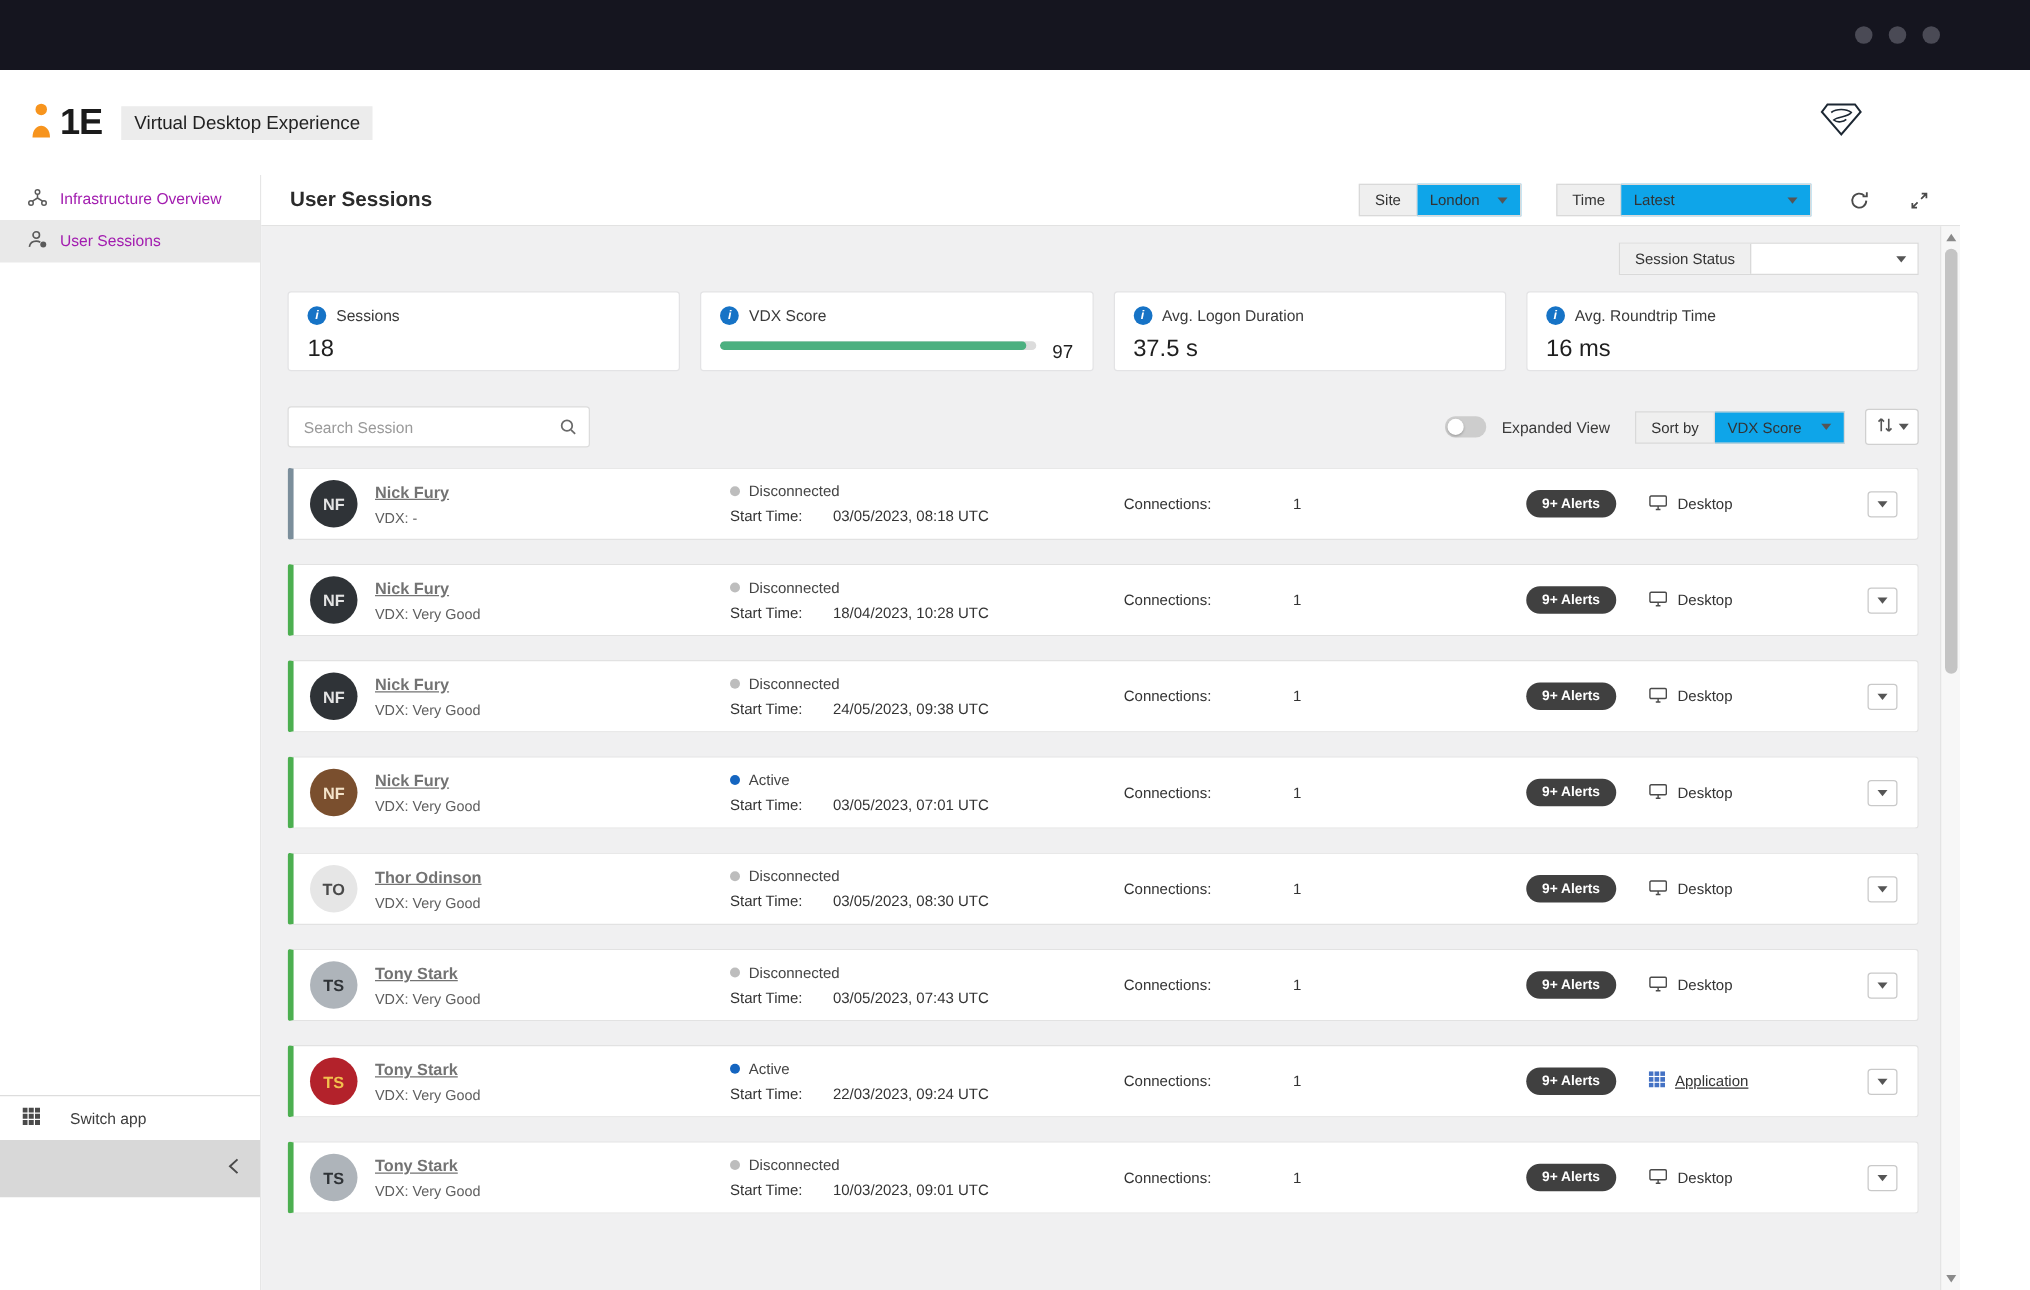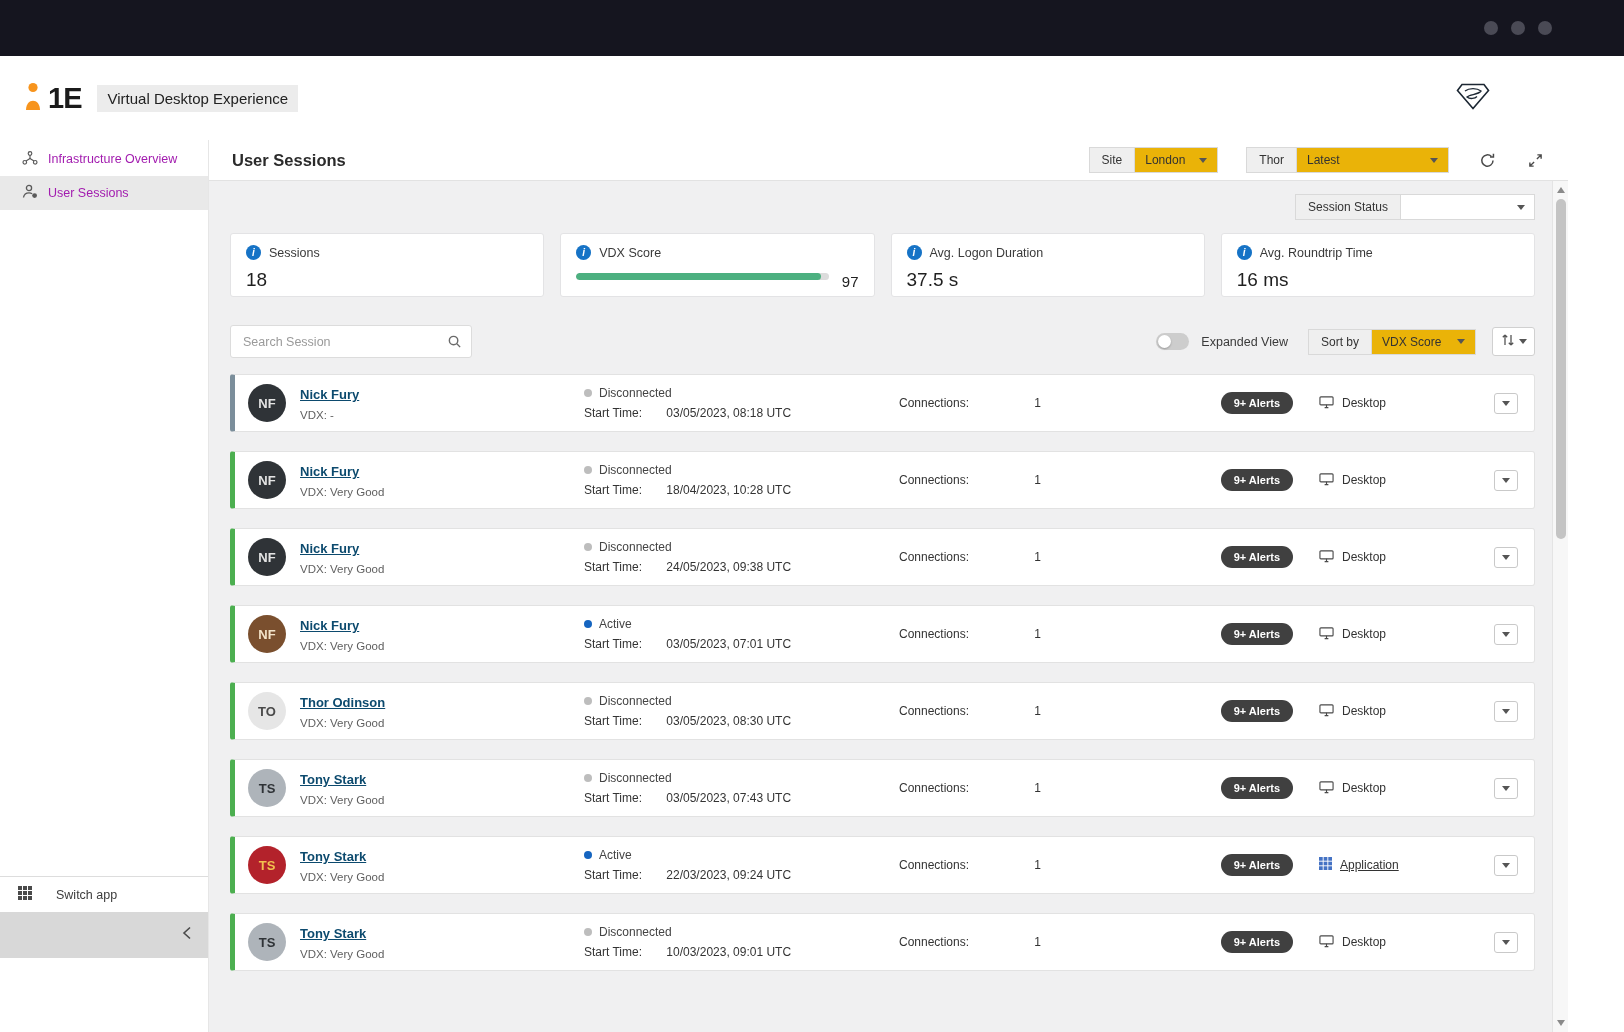--- a/index.html
+++ b/index.html
@@ -31,21 +31,21 @@
   .sidebar-spacer { height:74px; background:#fff; }
 
   .content { flex:1; position:relative; background:#f0f0f1; }
 
   
   .content-toolbar { height:41px; background:#fff; border-bottom:1px solid #e2e2e2; display:flex; align-items:center; padding:0 23px; }
   .page-title { font-size:16.5px; font-weight:600; color:#2b2b2b; }
   .toolbar-controls { margin-left:auto; display:flex; align-items:center; gap:28px; }
   .chip-group { display:flex; align-items:stretch; }
   .chip { background:#efefef; border:1px solid #d9d9d9; font-size:12px; color:#333; padding:5px 12px; display:flex; align-items:center; }
-  .dd { background:#eab308; border:1px solid #d9d9d9; border-left:none; font-size:12px; color:#333; padding:5px 10px; display:flex; align-items:center; gap:14px; cursor:pointer; font-family:inherit; }
+  .dd { background:#0ea5e9; border:1px solid #d9d9d9; border-left:none; font-size:12px; color:#333; padding:5px 10px; display:flex; align-items:center; gap:14px; cursor:pointer; font-family:inherit; }
   .dd.wide { min-width:152px; justify-content:space-between; }
   .caret { width:0; height:0; border-left:4px solid transparent; border-right:4px solid transparent; border-top:5px solid #555; display:inline-block; }
   .icon-btn { background:none; border:none; cursor:pointer; padding:2px; display:flex; align-items:center; }
 
   
   .content-scroll { height:851px; margin-right:16px; padding:0 17px 0 21px; overflow:hidden; }
 
   .status-filter-row { display:flex; justify-content:flex-end; padding-top:13px; }
   .status-filter { display:flex; width:240px; height:26px; cursor:pointer; border:1px solid #d9d9d9; background:#fff; }
   .status-filter .chip { border:none; border-right:1px solid #d9d9d9; height:100%; }
@@ -73,21 +73,21 @@
   .toggle { width:33px; height:17px; border-radius:9px; background:#cdcdcd; position:relative; cursor:pointer; }
   .toggle .knob { position:absolute; left:2px; top:2px; width:13px; height:13px; border-radius:50%; background:#fff; box-shadow:0 1px 2px rgba(0,0,0,.25); }
   .lc-label { font-size:12.5px; color:#3a3a3a; margin-right:8px; }
   .sort-btn { background:#fff; border:1px solid #d0d0d0; border-radius:3px; width:43px; height:29px; display:flex; align-items:center; justify-content:center; gap:4px; cursor:pointer; margin-left:4px; }
 
   
   .session-list { margin-top:16px; }
   .session-row { background:#fff; border:1px solid #e2e2e2; border-left:5px solid #4caf50; border-radius:3px; height:58px; display:flex; align-items:center; padding:0 16px 0 13px; margin-bottom:19px; }
   .avatar { width:38px; height:38px; border-radius:50%; display:inline-flex; align-items:center; justify-content:center; font-size:13px; font-weight:bold; margin-right:14px; flex:none; }
   .col-user { width:284px; }
-  .user-link { font-size:13px; font-weight:600; color:#0c4a6e; text-decoration:underline; }
+  .user-link { font-size:13px; font-weight:600; color:#737373; text-decoration:underline; }
   .vdx-text { font-size:11.5px; color:#5f5f5f; margin-top:6px; }
   .col-status { width:315px; }
   .status-line { display:flex; align-items:center; gap:7px; }
   .status-dot { width:8px; height:8px; border-radius:50%; background:#bdbdbd; }
   .status-dot.active { background:#1565c0; }
   .status-dot.disconnected { background:#bdbdbd; }
   .status-text { font-size:12px; color:#444; }
   .time-line { margin-top:6px; font-size:12px; color:#333; }
   .time-label { display:inline-block; width:79px; }
   .col-conn { flex:1; font-size:12px; color:#333; }
@@ -194,21 +194,21 @@
         <h1 class="page-title">User Sessions</h1>
         <div class="toolbar-controls">
           <div class="chip-group">
             <span class="chip">Site</span>
             <button class="dd">
               <span>London</span>
               <i class="caret"></i>
             </button>
           </div>
           <div class="chip-group">
-            <span class="chip">Thor</span>
+            <span class="chip">Time</span>
             <button class="dd wide">
               <span>Latest</span>
               <i class="caret"></i>
             </button>
           </div>
           <button class="icon-btn">
             <svg width="17" height="17" viewBox="0 0 16 16" fill="none" stroke="#4a4a4a" stroke-width="1.4">
               <path d="M13.2 8a5.3 5.3 0 1 1-1.5-3.7"></path>
               <path d="M13.6 1.6v3.2h-3.2"></path>
             </svg>

